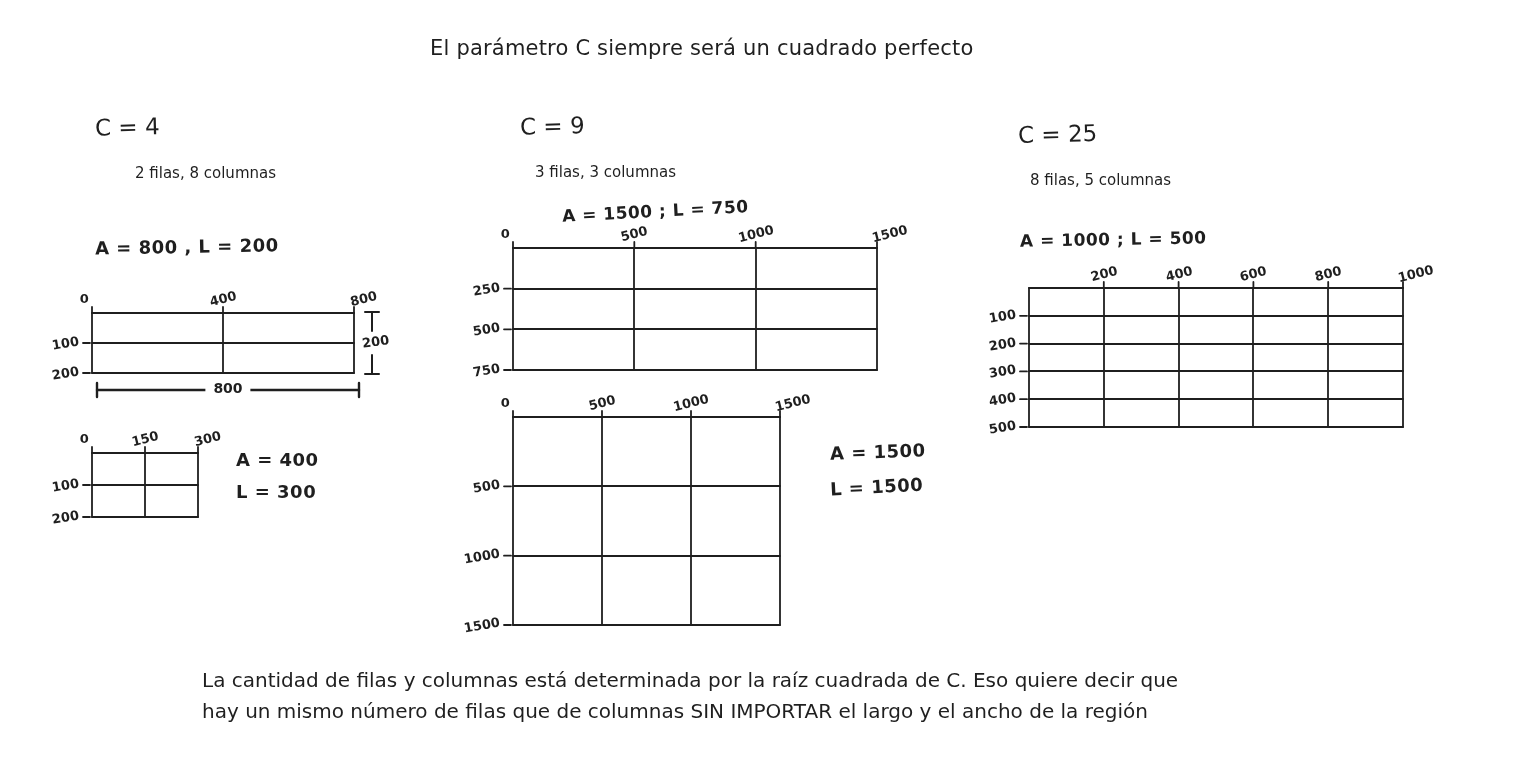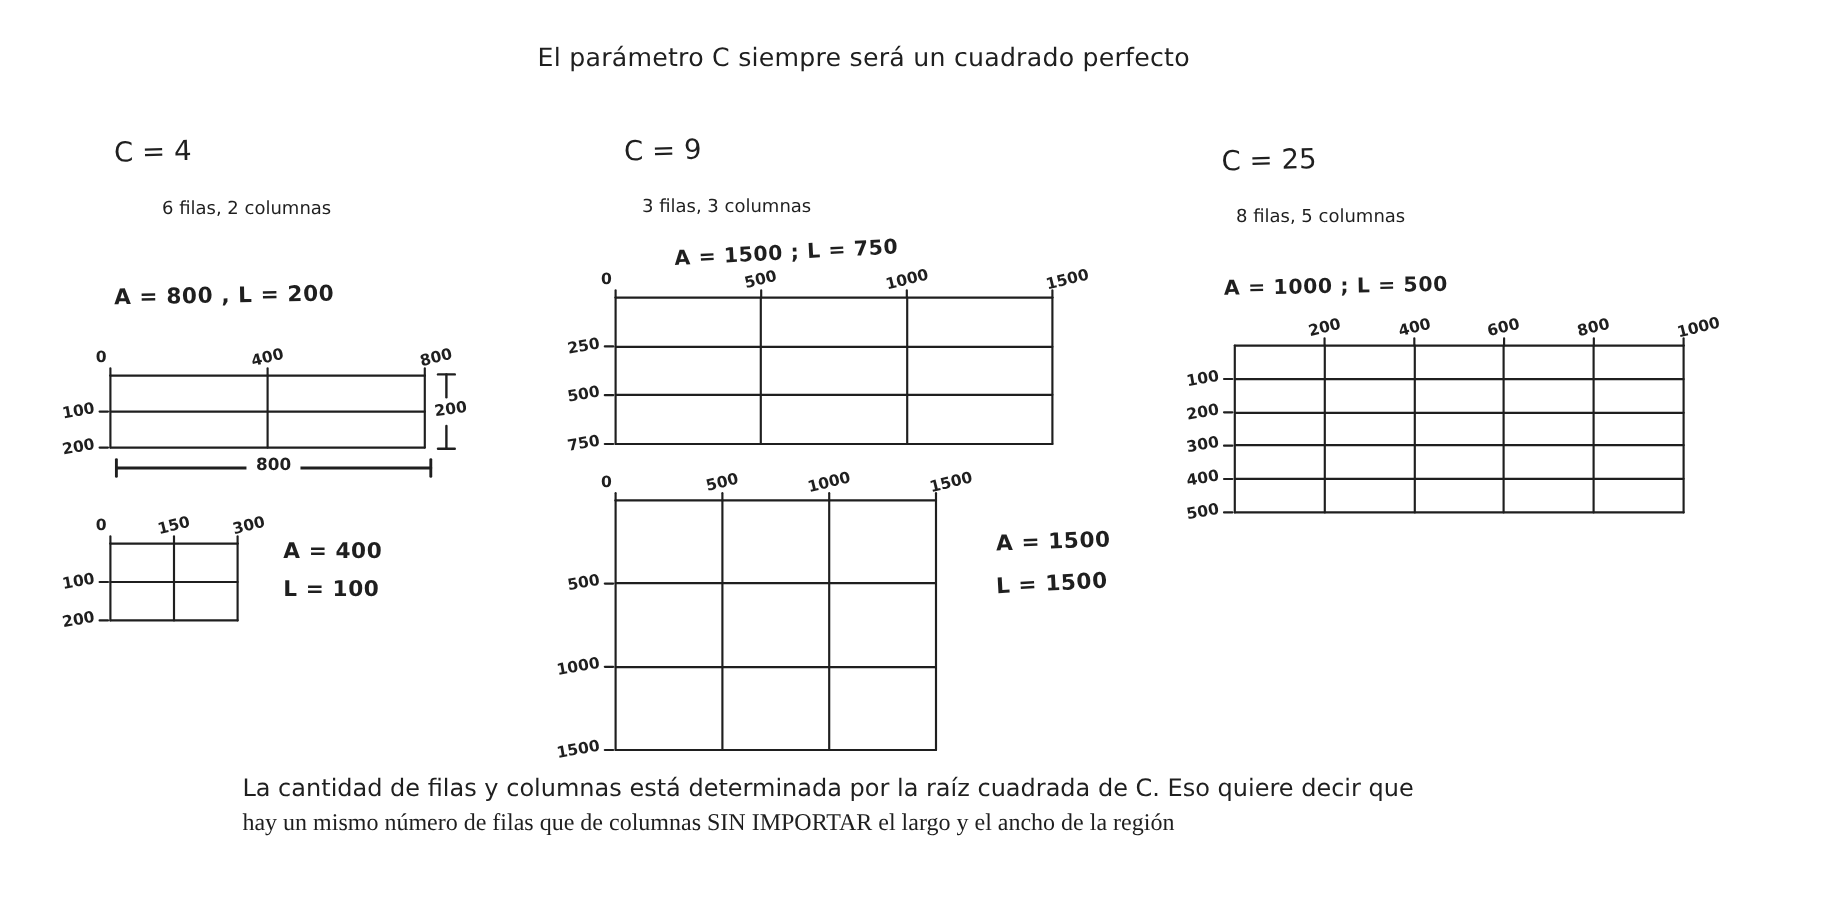--- a/index.html
+++ b/index.html
@@ -8,36 +8,36 @@
     width:1532px;height:757px;position:relative;background:#ffffff;
     font-family:"DejaVu Sans", sans-serif;color:var(--ink);overflow:hidden;
   }
   .abs{position:absolute;}
   .hw{color:var(--ink);white-space:nowrap;}
   .title{font-size:21px;letter-spacing:.2px;}
   .heading{font-size:23px;font-weight:500;transform:rotate(-1.5deg);}
   .subheading{font-size:15px;}
   .params{font-size:18px;font-weight:700;letter-spacing:.5px;}
   .annot{font-size:18px;font-weight:700;letter-spacing:.5px;}
-  .footer-line{font-size:20px;}
+  .footer-line{font-size:20px;margin-top:24px;}
   .grid{position:absolute;}
   .tick{position:absolute;font-size:13px;font-weight:700;color:var(--ink);white-space:nowrap;}
   .tick-top{top:-22px;}
   .tick-left{left:-13px;transform:translate(-100%,-50%) rotate(-10deg);}
   .dim-label{position:absolute;font-size:13px;font-weight:700;color:var(--ink);white-space:nowrap;}
   .dim-label-h{background:#ffffff;padding:0 8px;font-size:14px;}
   svg.bracket{position:absolute;left:0;top:0;overflow:visible;}
 </style>
 </head>
 <body>
 
-<div class="abs hw title" style="left:448px;top:36px;">El parámetro C siempre será un cuadrado perfecto</div>
+<div class="abs hw title" style="left:430px;top:36px;">El parámetro C siempre será un cuadrado perfecto</div>
 
 <div class="abs hw heading" style="left:95px;top:114px;">C = 4</div>
-<div class="abs hw subheading" style="left:135px;top:164px;">6 filas, 2 columnas</div>
+<div class="abs hw subheading" style="left:135px;top:164px;">2 filas, 8 columnas</div>
 <div class="abs hw params" style="left:95px;top:236px;transform:rotate(-1deg);">A = 800 ,   L = 200</div>
 
 <div class="grid" style="left:92px;top:313px;width:262px;height:60px;">
     <span class="tick tick-top" style="left: 0px; transform: translate(-135%, 0px) rotate(0deg);">0</span>
     <span class="tick tick-top" style="left: 131px; transform: translate(-50%, 0px) rotate(-14deg);">400</span>
     <span class="tick tick-top" style="left: 262px; transform: translate(-15%, 0px) rotate(-14deg);">800</span>
     <span class="tick tick-left" style="top: 30px;">100</span>
     <span class="tick tick-left" style="top: 60px;">200</span>
     <svg width="262" height="60" style="position: absolute; left: 0px; top: 0px; overflow: visible;">
       <line x1="0" y1="0" x2="0" y2="60" stroke="#1f1f1f" stroke-width="1.8" stroke-linecap="round"></line>
@@ -87,21 +87,21 @@
       <line x1="0" y1="32" x2="106" y2="32" stroke="#1f1f1f" stroke-width="1.8" stroke-linecap="round"></line>
       <line x1="0" y1="64" x2="106" y2="64" stroke="#1f1f1f" stroke-width="1.8" stroke-linecap="round"></line>
       <line x1="0" y1="-6" x2="0" y2="0" stroke="#1f1f1f" stroke-width="1.8" stroke-linecap="round"></line>
       <line x1="53" y1="-6" x2="53" y2="0" stroke="#1f1f1f" stroke-width="1.8" stroke-linecap="round"></line>
       <line x1="106" y1="-6" x2="106" y2="0" stroke="#1f1f1f" stroke-width="1.8" stroke-linecap="round"></line>
       <line x1="-9" y1="32" x2="-2" y2="32" stroke="#1f1f1f" stroke-width="1.8" stroke-linecap="round"></line>
       <line x1="-9" y1="64" x2="-2" y2="64" stroke="#1f1f1f" stroke-width="1.8" stroke-linecap="round"></line>
     </svg>
   </div>
 <div class="abs hw annot" style="left:236px;top:449px;">A = 400</div>
-<div class="abs hw annot" style="left:236px;top:481px;">L = 100</div>
+<div class="abs hw annot" style="left:236px;top:481px;">L = 300</div>
 
 <div class="abs hw heading" style="left:520px;top:113px;">C = 9</div>
 <div class="abs hw subheading" style="left:535px;top:163px;">3 filas, 3 columnas</div>
 <div class="abs hw params" style="left:562px;top:201px;font-size:17px;transform:rotate(-3deg);">A = 1500 ;  L = 750</div>
 
 <div class="grid" style="left:513px;top:248px;width:364px;height:122px;">
     <span class="tick tick-top" style="left: 0px; transform: translate(-135%, 0px) rotate(0deg);">0</span>
     <span class="tick tick-top" style="left: 121.321px; transform: translate(-50%, 0px) rotate(-14deg);">500</span>
     <span class="tick tick-top" style="left: 242.679px; transform: translate(-50%, 0px) rotate(-14deg);">1000</span>
     <span class="tick tick-top" style="left: 364px; transform: translate(-15%, 0px) rotate(-14deg);">1500</span>
@@ -191,13 +191,13 @@
       <line x1="374" y1="-6" x2="374" y2="0" stroke="#1f1f1f" stroke-width="1.8" stroke-linecap="round"></line>
       <line x1="-9" y1="27.8" x2="-2" y2="27.8" stroke="#1f1f1f" stroke-width="1.8" stroke-linecap="round"></line>
       <line x1="-9" y1="55.6" x2="-2" y2="55.6" stroke="#1f1f1f" stroke-width="1.8" stroke-linecap="round"></line>
       <line x1="-9" y1="83.39999999999999" x2="-2" y2="83.39999999999999" stroke="#1f1f1f" stroke-width="1.8" stroke-linecap="round"></line>
       <line x1="-9" y1="111.2" x2="-2" y2="111.2" stroke="#1f1f1f" stroke-width="1.8" stroke-linecap="round"></line>
       <line x1="-9" y1="139" x2="-2" y2="139" stroke="#1f1f1f" stroke-width="1.8" stroke-linecap="round"></line>
     </svg>
   </div>
 
 <div class="abs hw footer-line" style="left:202px;top:644px;">La cantidad de filas y columnas está determinada por la raíz cuadrada de C. Eso quiere decir que</div>
-<div class="abs hw footer-line" style="left:202px;top:675px;font-family:Liberation Serif, serif;">hay un mismo número de filas que de columnas SIN IMPORTAR el largo y el ancho de la región</div>
+<div class="abs hw footer-line" style="left:202px;top:675px;">hay un mismo número de filas que de columnas SIN IMPORTAR el largo y el ancho de la región</div>
 
 </body></html>

